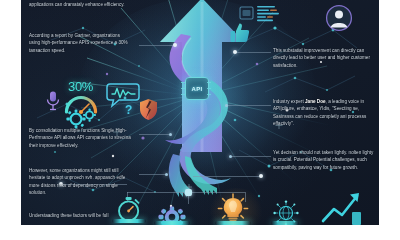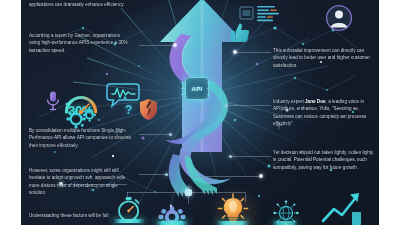--- a/index.html
+++ b/index.html
@@ -45,22 +45,22 @@
     background:linear-gradient(150deg,#2f6f86 0%,#245b74 55%,#1d4a60 100%);
     border:1px solid #6fd8dd;
     box-shadow:0 0 9px rgba(96,214,222,.75), inset 0 0 6px rgba(140,240,245,.35);
     display:flex;align-items:center;justify-content:center;
   }
   #chip span{font-size:6px;font-weight:bold;color:#d9fbff;letter-spacing:.3px;
              text-shadow:0 0 3px rgba(130,240,250,.95);}
   .chipleg{position:absolute;background:#6fd8dd;opacity:.85;}
 
   
-  .pct{position:absolute;left:47px;top:79px;font-size:13px;font-weight:bold;color:#45e0d8;
-       letter-spacing:-.3px;text-shadow:0 0 6px rgba(69,224,216,.7);margin-top:24px;}
+  .pct{position:absolute;left:47px;top:79px;font-size:13px;font-weight:normal;color:#45e0d8;
+       letter-spacing:-.3px;text-shadow:0 0 6px rgba(69,224,216,.7);}
   .qmark{position:absolute;left:104px;top:103px;font-size:12px;font-weight:bold;color:#46c9e6;
          text-shadow:0 0 5px rgba(70,201,230,.7);}
   .ic{position:absolute;}
 
   
   .pedestal{position:absolute;height:4px;border-radius:2px;
             background:linear-gradient(90deg,rgba(66,214,208,0) 0%,#3fcfd6 25%,#63e3dc 50%,#3fcfd6 75%,rgba(66,214,208,0) 100%);
             box-shadow:0 0 6px rgba(80,225,220,.6);}
 
   

